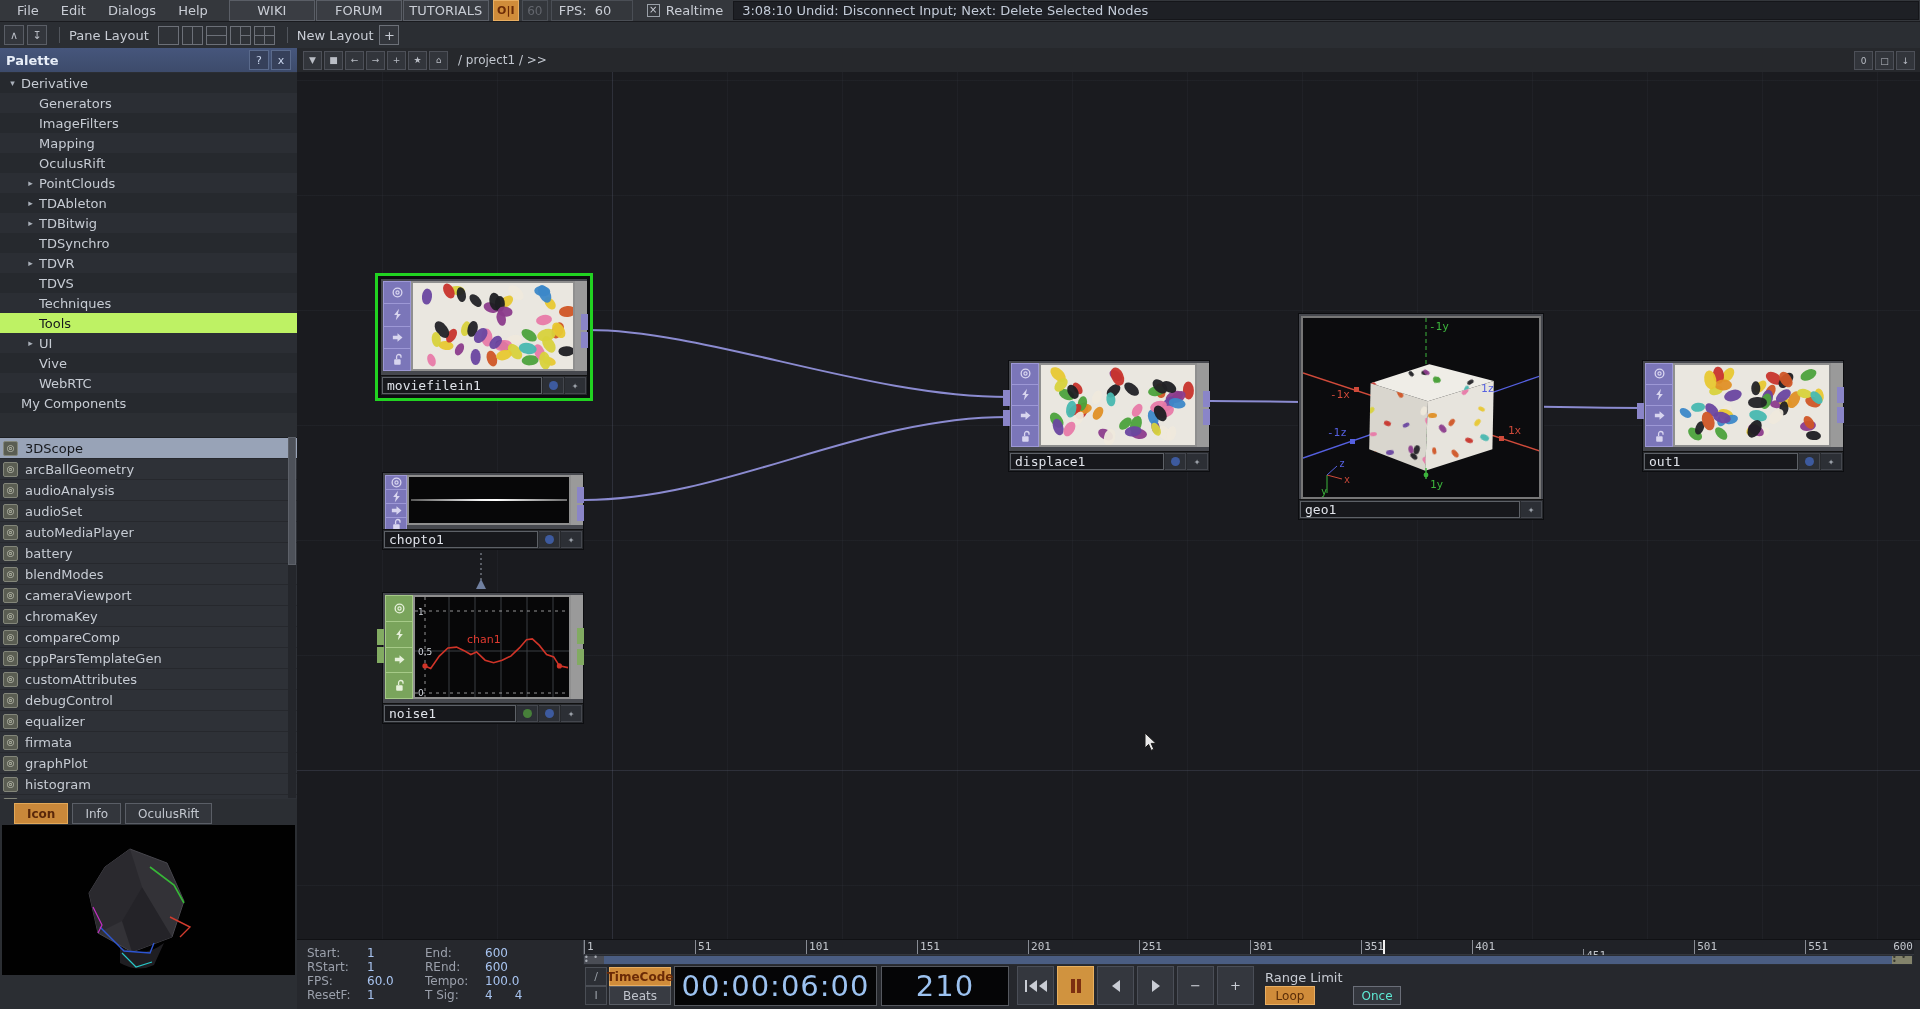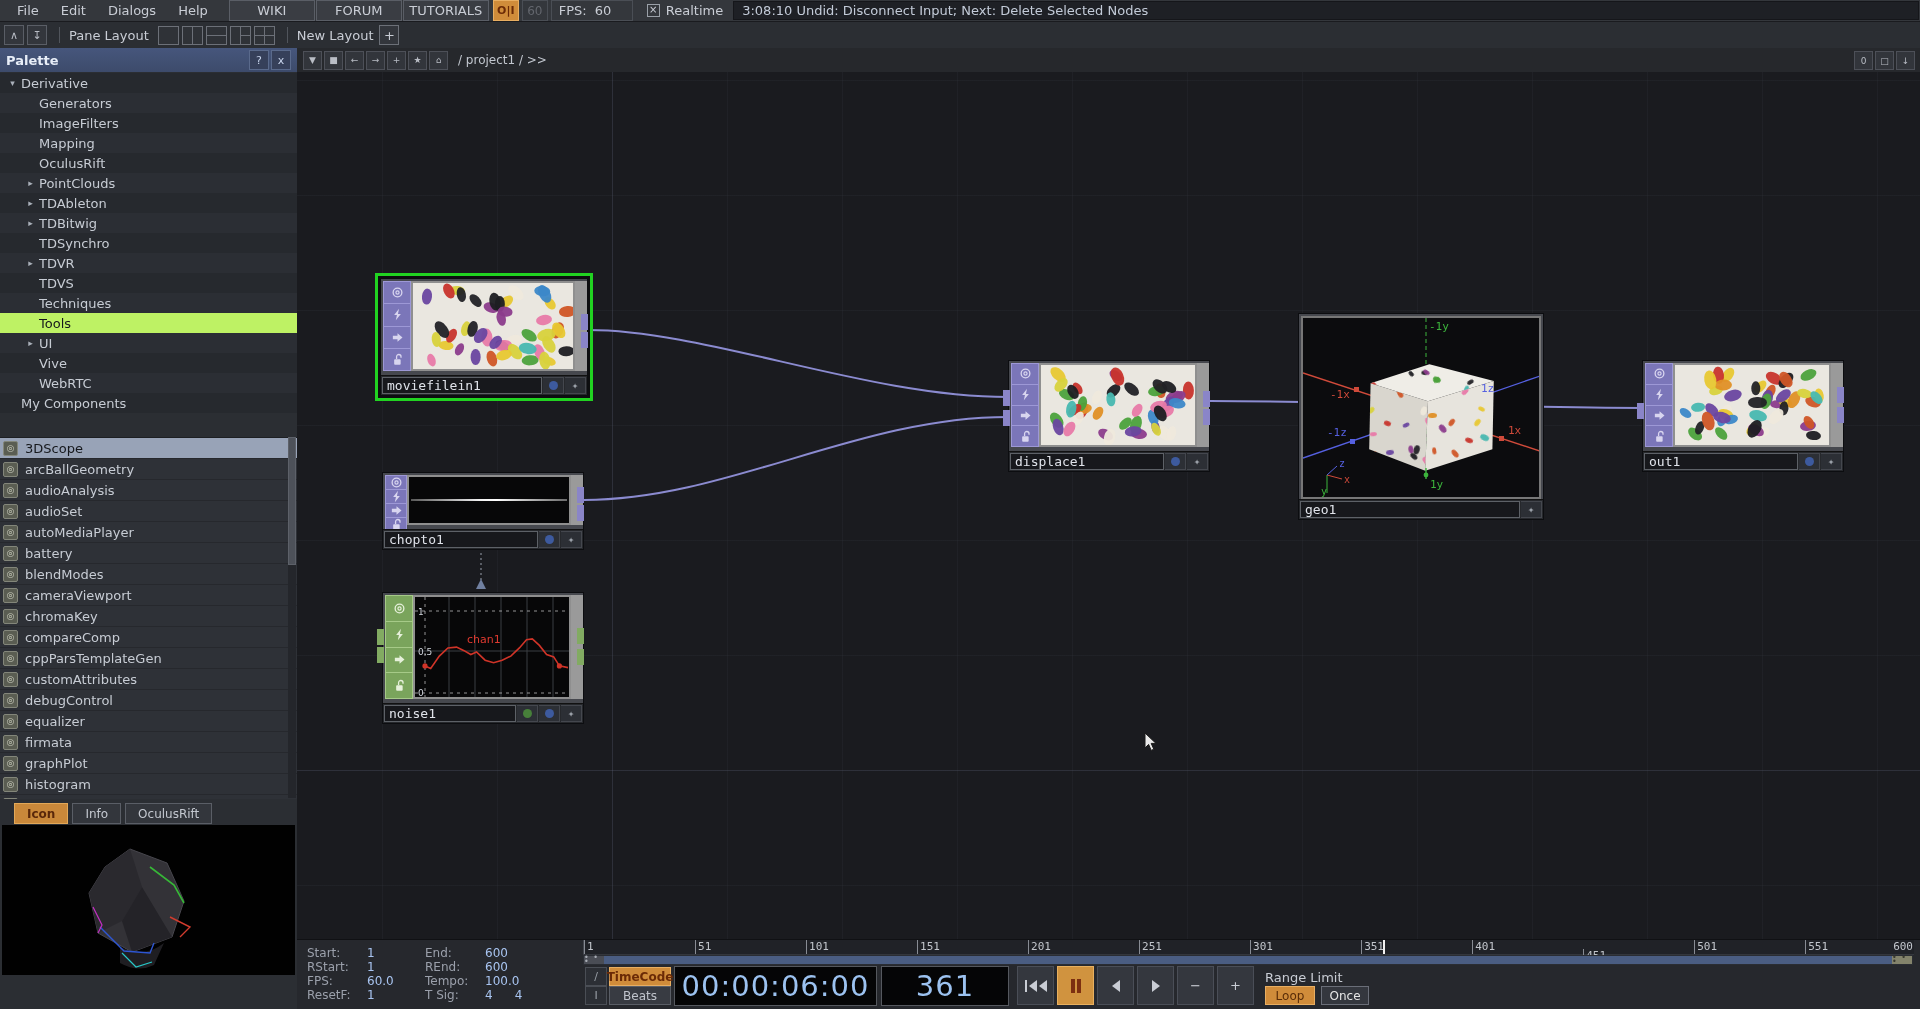--- a/index.html
+++ b/index.html
@@ -155,21 +155,21 @@
         box-sizing:border-box;display:flex;align-items:center;justify-content:center;gap:2px;color:#c9cdd5;}
   .tbtn.active{background:#d0933f;border-color:#e8b060;}
   .tri-l{width:0;height:0;border-top:6px solid transparent;border-bottom:6px solid transparent;border-right:8px solid #c9cdd5;}
   .tri-r{width:0;height:0;border-top:6px solid transparent;border-bottom:6px solid transparent;border-left:8px solid #c9cdd5;}
   .bar-s{width:2px;height:12px;background:#c9cdd5;}
   .pbar{width:4px;height:14px;background:#7c2f10;}
   .rl-label{position:absolute;left:968px;top:30px;font-size:13px;color:#c8ccd4;}
   .loop-btn{position:absolute;top:46px;height:17px;border:1px solid;display:flex;align-items:center;
             justify-content:center;font-size:12px;}
   .loop{left:968px;width:48px;background:#d08c3a;color:#5a2d08;border-color:#e8ae62;}
-  .once{left:1024px;width:46px;background:#34373e;color:#e5e5e5;border-color:#6a6e78;}
+  .once{left:1056px;width:46px;background:#34373e;color:#5eead4;border-color:#6a6e78;}
 
   .cursor{position:absolute;left:847px;top:660px;z-index:50;}
 </style>
 </head>
 <body>
 
 <div id="app">
 
   <div class="menubar">
     <span class="menu-item" style="margin-left:6px">File</span>
@@ -1005,21 +1005,21 @@
       <span class="rhandle right">• • •</span>
     </div>
 
     <span class="skey" style="left:288px;top:27px">/</span>
     <span class="skey" style="left:288px;top:46px">I</span>
 
     <span class="mode-btn active" style="top:27px">TimeCode</span>
     <span class="mode-btn" style="top:46px">Beats</span>
 
     <span class="digits" style="left:377px;width:203px">00:00:06:00</span>
-    <span class="digits" style="left:584px;width:128px">361</span>
+    <span class="digits" style="left:584px;width:128px">210</span>
 
     <span class="tbtn" style="left:720px">
         <i class="bar-s"></i>
         <i class="tri-l"></i>
         <i class="tri-l"></i>
       </span>
     <span class="tbtn active" style="left:760px">
         <i class="pbar"></i>
         <i class="pbar"></i>
       </span>

